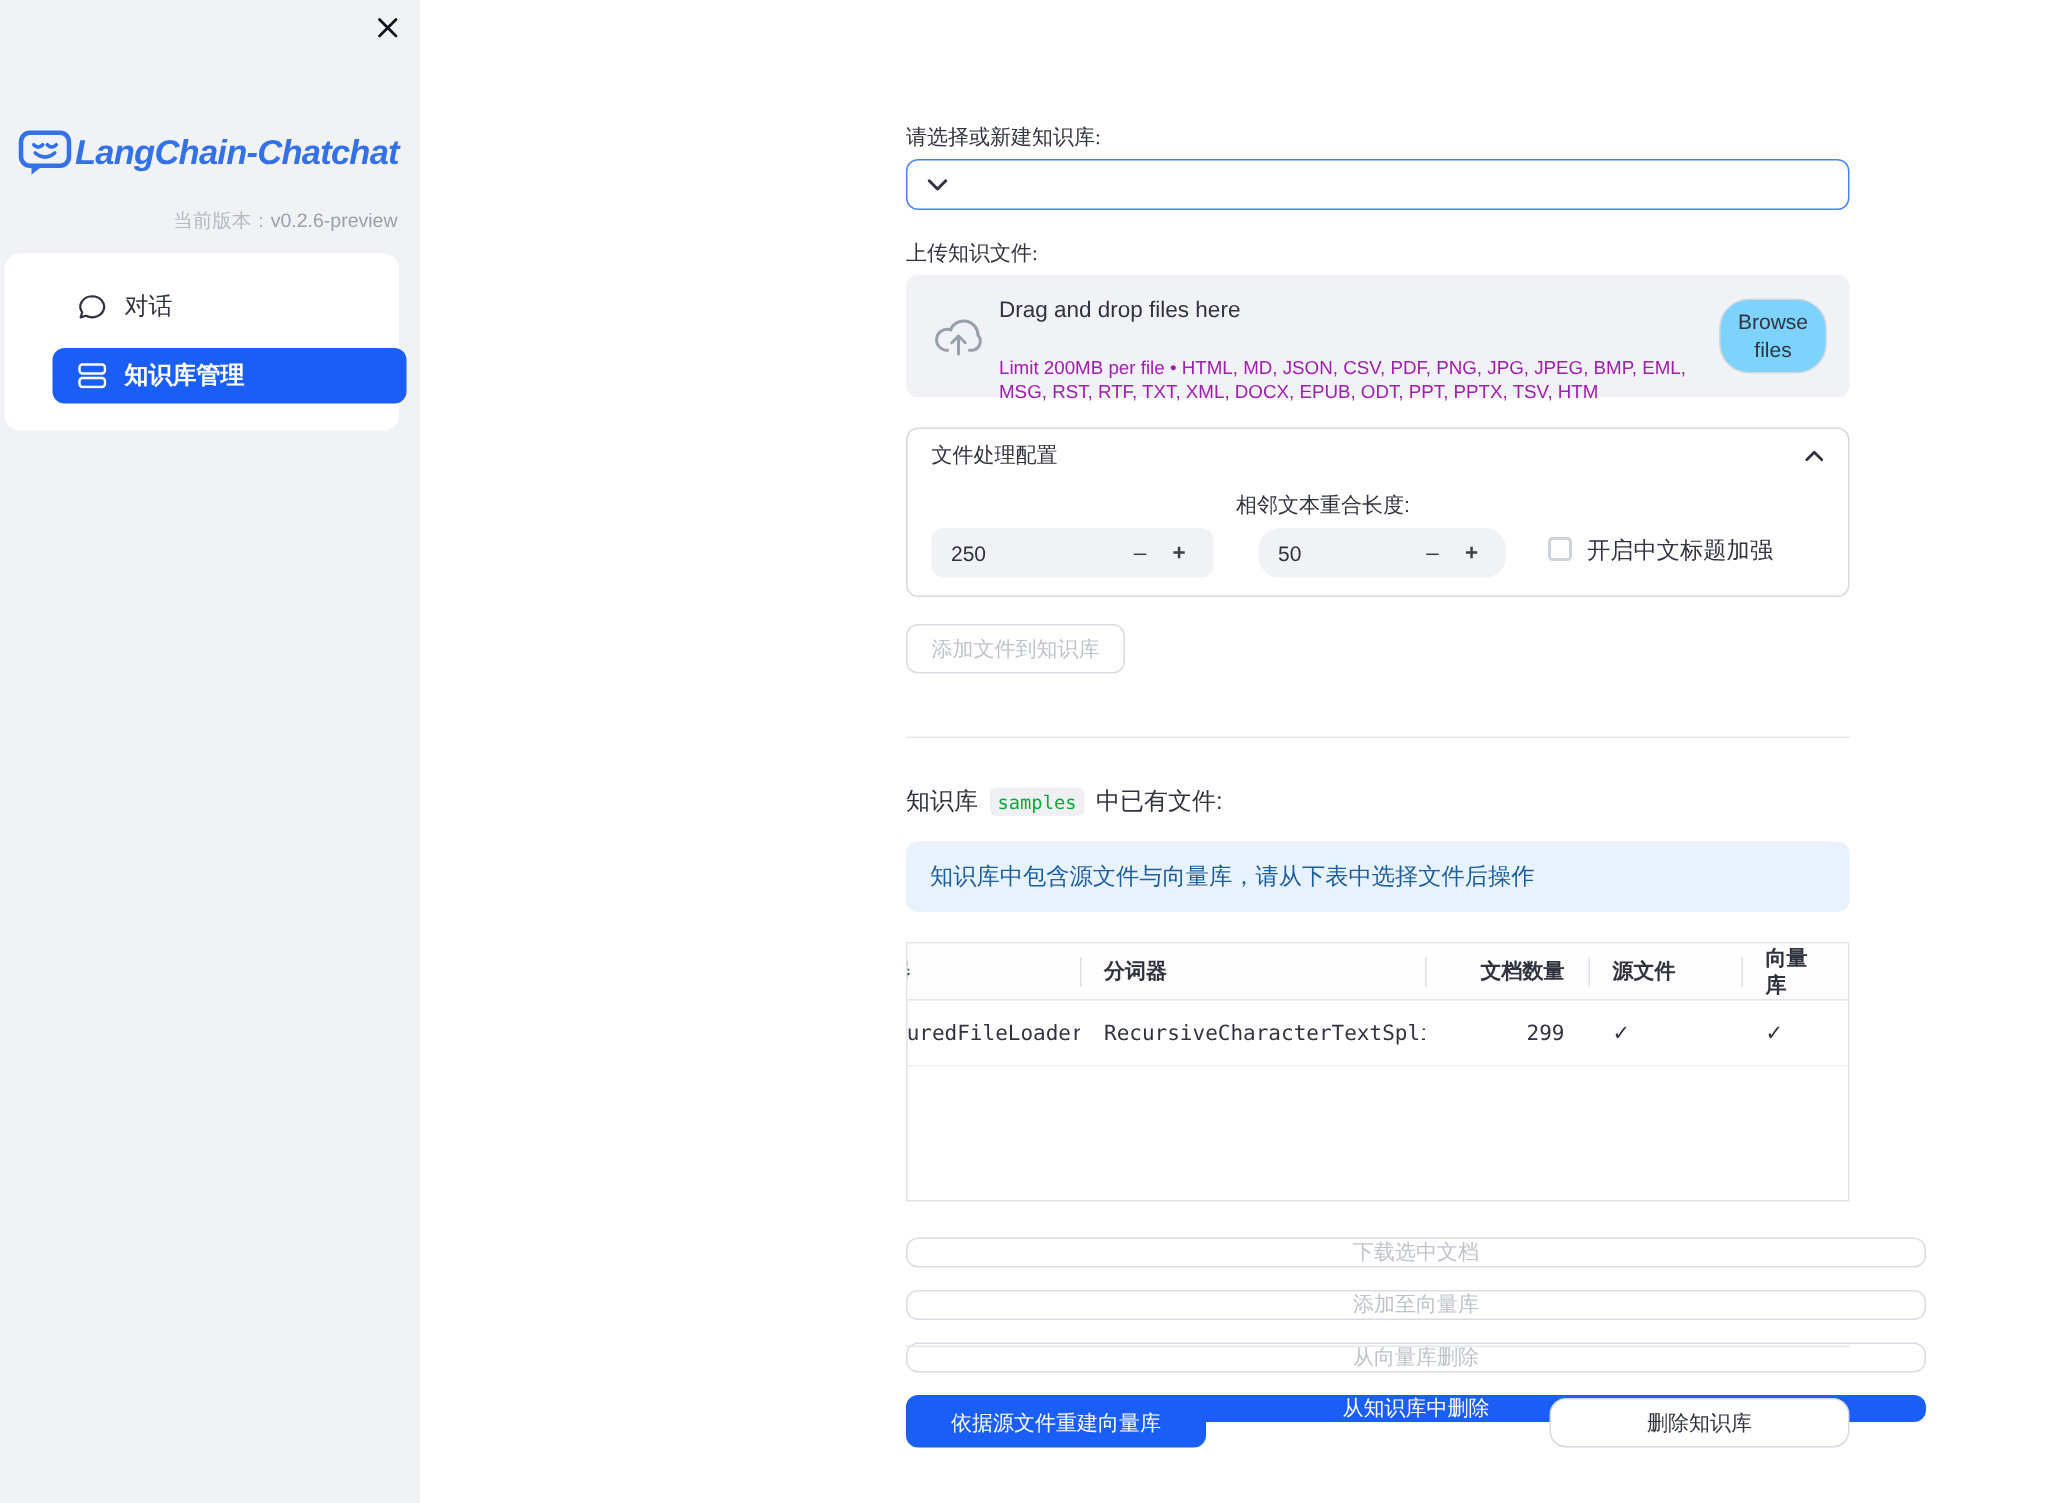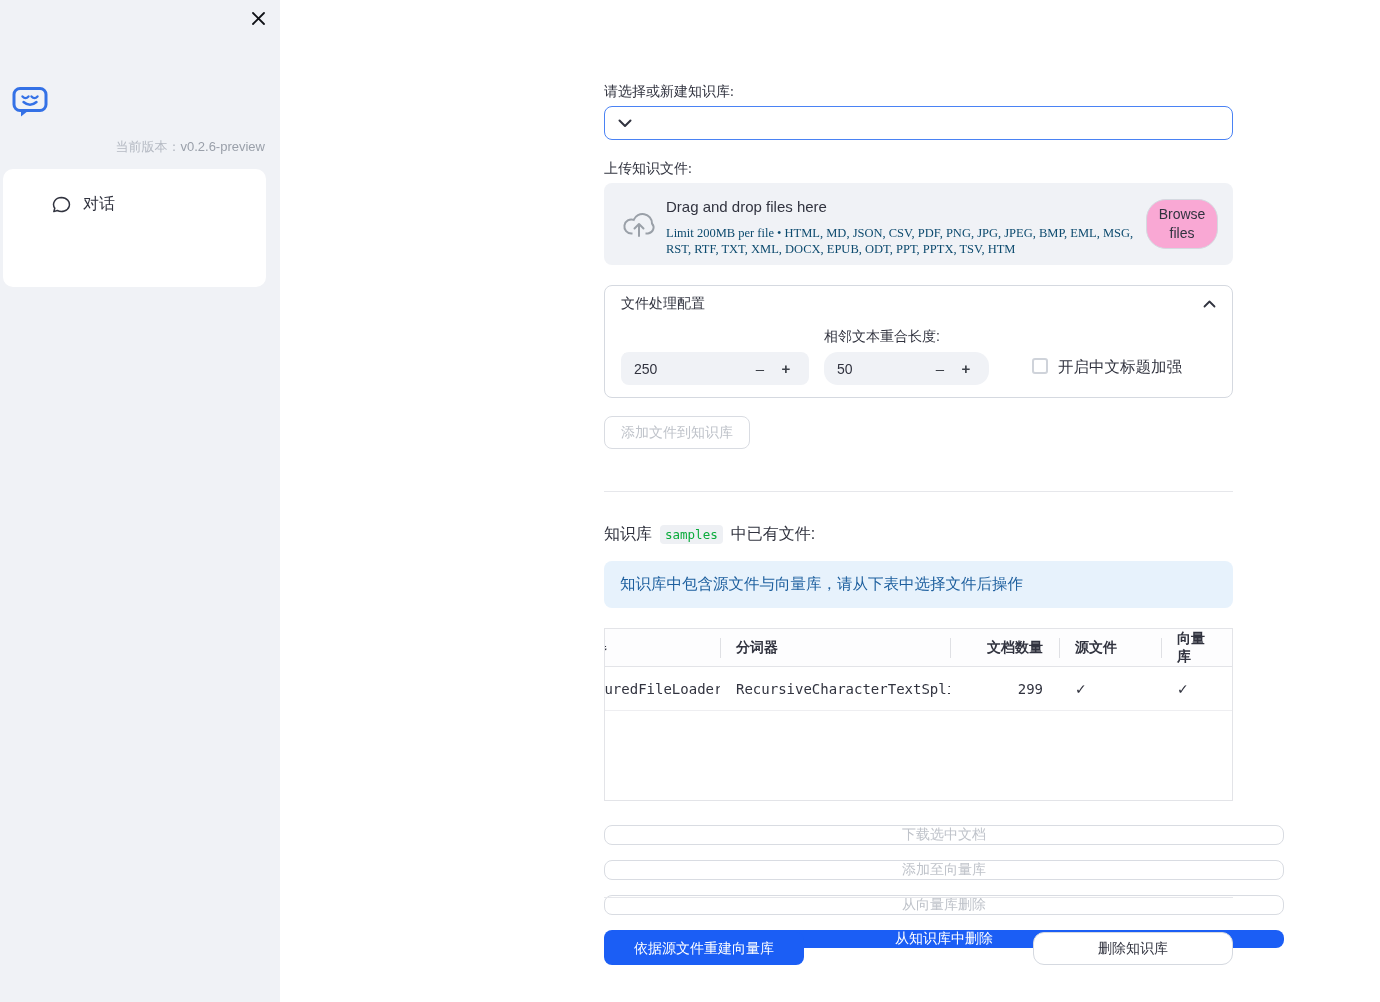--- a/index.html
+++ b/index.html
@@ -20,22 +20,22 @@
   .menu-item.sel { background:var(--primary); color:#ffffff; font-weight:700; }
 
   
   :root { --primary:#1b5ef5; --border:#d5d9e0; --muted:#7f858f; --inputbg:#f0f2f6; }
   .lbl { font-size:14px; color:#31333f;font-family:Liberation Serif, serif; }
   .selectbox { left:604px; top:106px; width:629px; height:34px; background:#fff; border:1px solid #4a82f4;
     border-radius:8px; display:flex; align-items:center; padding:0 13px; font-size:14px; cursor:pointer; }
   .selectbox .grow { flex:1; }
   .uploader { left:604px; top:183px; width:629px; height:82px; background:#f0f2f6; border-radius:8px; }
   .up-title { position:absolute; left:62px; top:15px; font-size:15px; color:#31333f; }
-  .up-limit { position:absolute; left:62px; top:42px; width:474px; font-size:12.5px; line-height:16px; color:#0c4a6e;font-family:Liberation Serif, serif; }
-  .browse-btn { position:absolute; left:542px; top:16px; width:72px; height:50px; background:#f9a8d4; border:1px solid var(--border);
+  .up-limit { position:absolute; left:62px; top:54px; width:474px; font-size:12.5px; line-height:16px; color:#a21caf; }
+  .browse-btn { position:absolute; left:542px; top:16px; width:72px; height:50px; background:#7dd3fc; border:1px solid var(--border);
     border-radius:20px; font-size:14px; line-height:19px; display:flex; align-items:center; justify-content:center; text-align:center; padding:0 8px; cursor:pointer; }
   .expander { left:604px; top:285px; width:629px; height:113px; border:1px solid var(--border); border-radius:8px; background:#fff; }
   .exp-head { position:absolute; left:0; top:0; width:100%; height:36px; display:flex; align-items:center;
     padding:0 16px; font-size:14px; cursor:pointer; }
   .exp-head .grow { flex:1; }
   .numlabel { position:absolute; top:42px; font-size:14px; }
   .numinput { position:absolute; top:66px; height:33px; background:var(--inputbg); border-radius:8px;
     display:flex; align-items:center; padding:0 10px 0 13px; font-size:14px; }
   .numinput .val { flex:1; }
   .step { width:26px; text-align:center; font-size:15px; color:#3c4048; cursor:pointer; font-weight:700; }
@@ -88,33 +88,43 @@
 
   <div class="abs logo-icon">
     <svg width="37" height="34" viewBox="0 0 37 34">
       <rect x="2" y="2.5" width="32" height="22" rx="6" fill="none" stroke="#3471e6" stroke-width="3"></rect>
       <path d="M9 24.5 v6 l7.5-6" fill="#3471e6"></path>
       <path d="M10.5 10.5 q3 3.2 6 0" fill="none" stroke="#3471e6" stroke-width="2.4" stroke-linecap="round"></path>
       <path d="M19.5 10.5 q3 3.2 6 0" fill="none" stroke="#3471e6" stroke-width="2.4" stroke-linecap="round"></path>
       <path d="M11.5 16 q6.5 5.5 13 0" fill="none" stroke="#3471e6" stroke-width="2.4" stroke-linecap="round"></path>
     </svg>
   </div>
+  <div class="abs logo-text">LangChain-Chatchat</div>
 
   <div class="abs version">
     <span class="vlabel">当前版本：</span><span>v0.2.6-preview</span>
   </div>
 
   <div class="abs menu-card">
     <div class="menu-item" style="top:17px;">
       <span>
         <svg width="19" height="18" viewBox="0 0 19 18">
           <path d="M9.5 1.5 a8 7 0 1 1 -4.2 13 L1.8 15.6 l1-3.4 A8 7 0 0 1 9.5 1.5 Z" fill="none" stroke="#31333f" stroke-width="1.5" stroke-linejoin="round"></path>
         </svg>
       </span>
       <span>对话</span>
+    </div>
+    <div class="menu-item sel" style="top:63px;">
+      <span>
+        <svg width="19" height="17" viewBox="0 0 19 17">
+          <rect x="1" y="1" width="17" height="6" rx="2" fill="none" stroke="#ffffff" stroke-width="1.6"></rect>
+          <rect x="1" y="10" width="17" height="6" rx="2" fill="none" stroke="#ffffff" stroke-width="1.6"></rect>
+        </svg>
+      </span>
+      <span>知识库管理</span>
     </div>
   </div>
 </div>
 
 <div class="abs lbl" style="left:604px; top:83px;">请选择或新建知识库:</div>
 
 <div class="abs selectbox">
   <span>
     <svg width="14" height="9" viewBox="0 0 14 9">
         <path d="M1.5 1.5 L7 7 L12.5 1.5" fill="none" stroke="#31333f" stroke-width="2" stroke-linecap="round" stroke-linejoin="round"></path>
@@ -148,21 +158,21 @@
   </div>
 
   <div class="numlabel" style="left:16px;margin-top:24px;">单段文本最大长度:</div>
   <div class="numlabel" style="left:219px;">相邻文本重合长度:</div>
 
   <div class="numinput" style="left:16px; width:188px;">
     <span class="val">250</span>
     <span class="step minus">–</span>
     <span class="step">+</span>
   </div>
-  <div class="numinput" style="left:219px; width:165px;border-radius:14px;">
+  <div class="numinput" style="left:234px; width:165px;border-radius:14px;">
     <span class="val">50</span>
     <span class="step minus">–</span>
     <span class="step">+</span>
   </div>
 
   <div class="checkbox"></div>
   <div class="cb-label">开启中文标题加强</div>
 </div>
 
 <div class="abs btn disabled" style="left:604px; top:416px; padding:0 16px;">添加文件到知识库</div>

